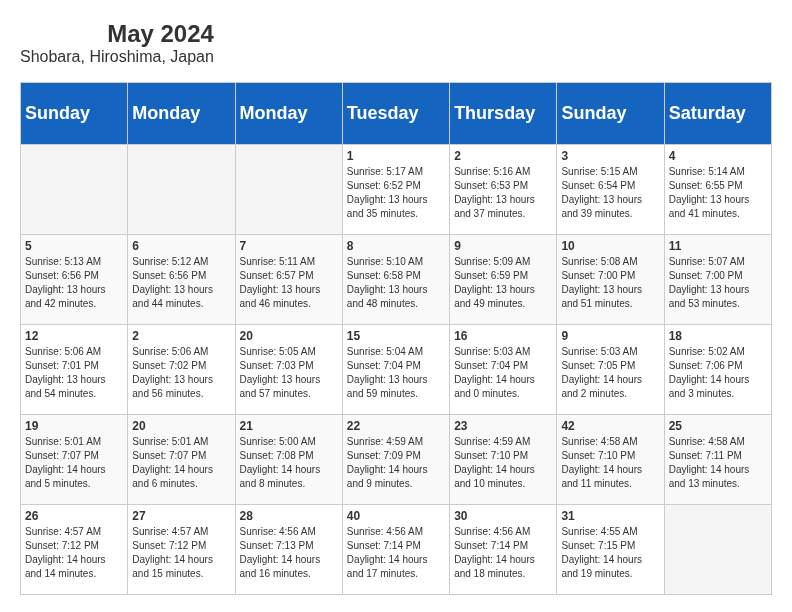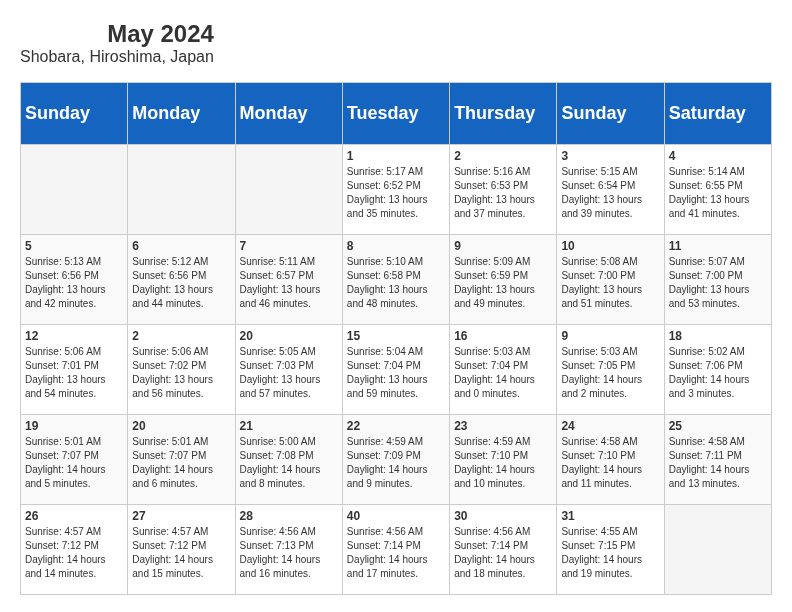--- a/index.html
+++ b/index.html
@@ -203,21 +203,21 @@
         </td>
         <td>
           <div class="day-number">22</div>
           <div class="day-info">Sunrise: 4:59 AM<br>Sunset: 7:09 PM<br>Daylight: 14 hours<br>and 9 minutes.</div>
         </td>
         <td>
           <div class="day-number">23</div>
           <div class="day-info">Sunrise: 4:59 AM<br>Sunset: 7:10 PM<br>Daylight: 14 hours<br>and 10 minutes.</div>
         </td>
         <td>
-          <div class="day-number">24</div>
+          <div class="day-number">42</div>
           <div class="day-info">Sunrise: 4:58 AM<br>Sunset: 7:10 PM<br>Daylight: 14 hours<br>and 11 minutes.</div>
         </td>
         <td>
           <div class="day-number">25</div>
           <div class="day-info">Sunrise: 4:58 AM<br>Sunset: 7:11 PM<br>Daylight: 14 hours<br>and 13 minutes.</div>
         </td>
       </tr>
       <tr>
         <td>
           <div class="day-number">26</div>

